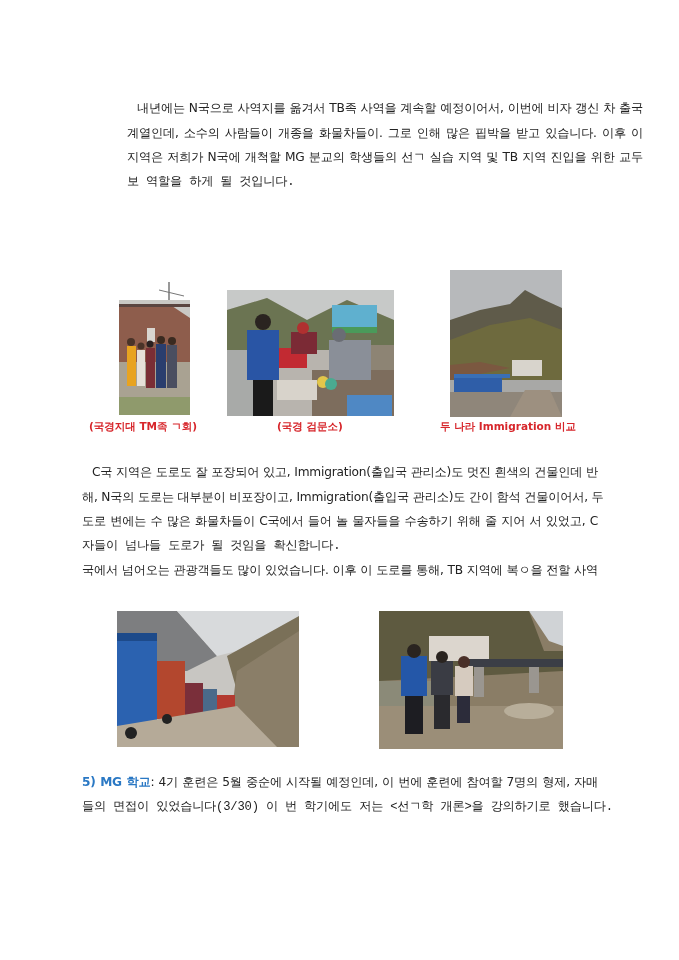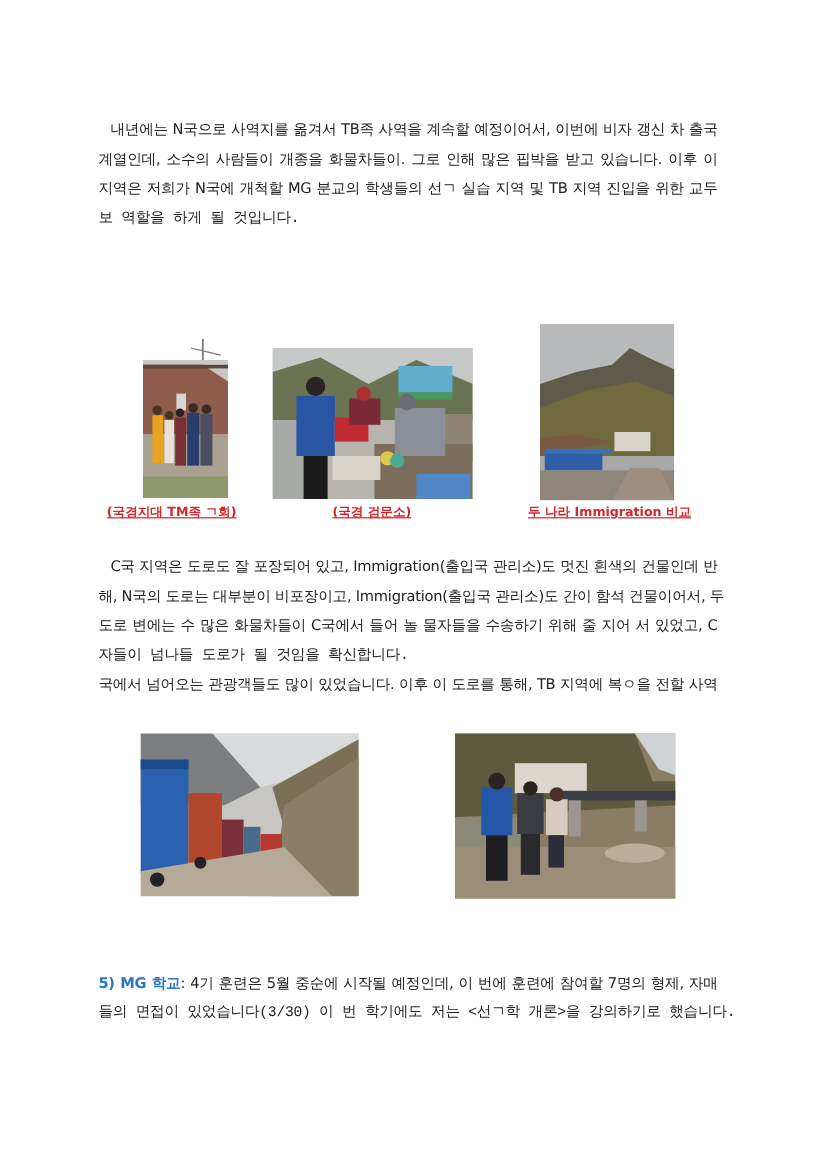--- a/index.html
+++ b/index.html
@@ -5,27 +5,27 @@
   html, body { margin: 0; padding: 0; background: #ffffff; }
   body { width: 679px; height: 960px; position: relative; overflow: hidden;
          font-family: "DejaVu Sans", sans-serif; color: #222; }
   .para { position: absolute; left: 82px; width: 516px; font-size: 12.2px;
           line-height: 24.5px; text-align: justify; letter-spacing: -0.2px; }
   .para .line { display: block; white-space: nowrap; text-align-last: justify; }
   .para .line.last { text-align-last: left; font-family: Liberation Mono, monospace; }
   .para .line.indent { padding-left: 10px; }
   .photo { position: absolute; overflow: hidden; }
   .caption { position: absolute; font-size: 10.5px; font-weight: bold;
-             color: #d7262b; white-space: nowrap; text-decoration: underline; }
+             color: #d7262b; white-space: nowrap; }
   .heading5 { color: #2a78c4; font-weight: bold; }
 </style>
 </head>
 <body>
 
-<div class="para" style="top:96px;">
+<div class="para" style="top:96px;margin-left:45px;">
   <span class="line indent">내년에는 N국으로 사역지를 옮겨서 TB족 사역을 계속할 예정이어서, 이번에 비자 갱신 차 출국</span>
   <span class="line">계열인데, 소수의 사람들이 개종을 화물차들이. 그로 인해 많은 핍박을 받고 있습니다. 이후 이</span>
   <span class="line">지역은 저희가 N국에 개척할 MG 분교의 학생들의 선ㄱ 실습 지역 및 TB 지역 진입을 위한 교두</span>
   <span class="line last">보 역할을 하게 될 것입니다.</span>
 </div>
 
 <div class="photo" style="left:119px; top:282px; width:71px; height:133px;">
   <svg width="71" height="133" viewBox="0 0 71 133">
     <rect width="71" height="133" fill="#ffffff"></rect>
     <line x1="50" y1="0" x2="50" y2="60" stroke="#777" stroke-width="1.5"></line>
@@ -136,16 +136,16 @@
     <circle cx="35" cy="40" r="7" fill="#2a2420"></circle>
     <rect x="52" y="50" width="22" height="34" fill="#3a3c44"></rect>
     <rect x="55" y="84" width="16" height="34" fill="#2a2a2e"></rect>
     <circle cx="63" cy="46" r="6" fill="#2a2420"></circle>
     <rect x="76" y="55" width="18" height="30" fill="#d6cbbf"></rect>
     <rect x="78" y="85" width="13" height="27" fill="#2c2c3a"></rect>
     <circle cx="85" cy="51" r="6" fill="#4a3028"></circle>
   </svg>
 </div>
 
-<div class="para" style="top:770px;margin-top:37px;">
+<div class="para" style="top:770px;">
   <span class="line"><span class="heading5">5) MG 학교</span><span>: 4기 훈련은 5월 중순에 시작될 예정인데, 이 번에 훈련에 참여할 7명의 형제, 자매</span></span>
   <span class="line last">들의 면접이 있었습니다(3/30) 이 번 학기에도 저는 &lt;선ㄱ학 개론&gt;을 강의하기로 했습니다.</span>
 </div>
 
 </body></html>

